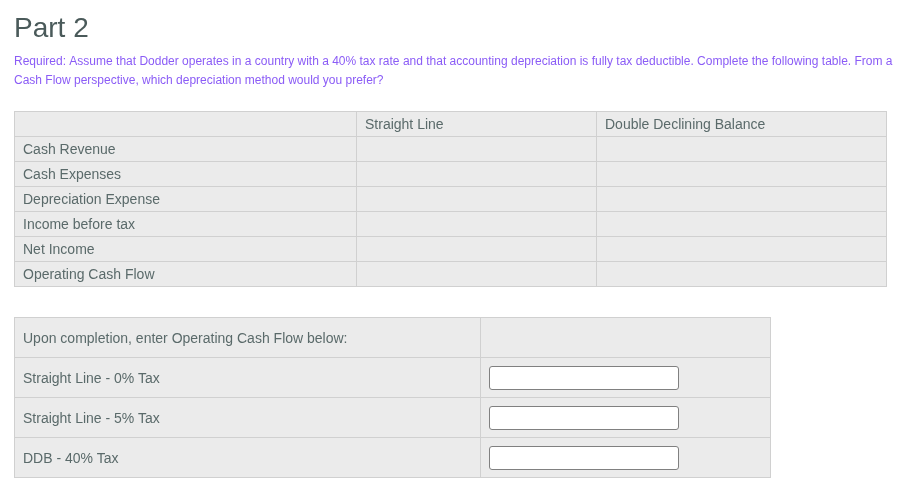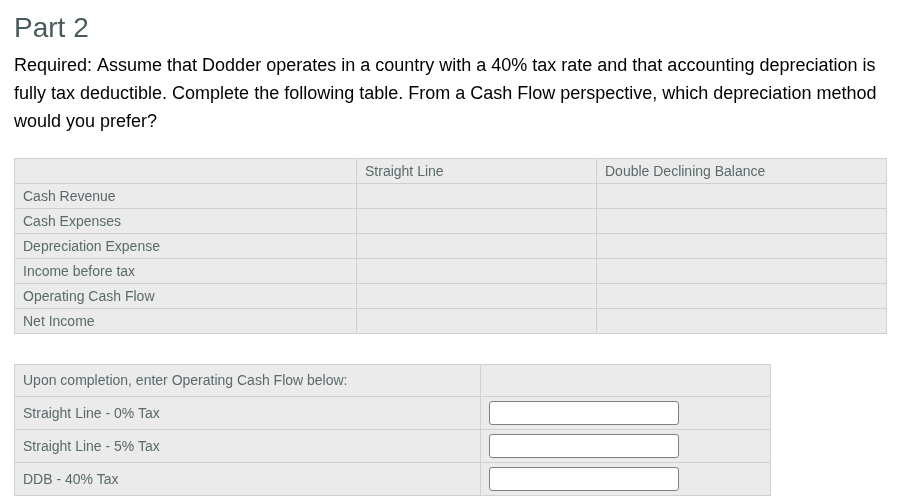--- a/index.html
+++ b/index.html
@@ -13,23 +13,23 @@
     width: 916px;
   }
   h2 {
     margin: 0 0 8px 0;
     font-size: 28px;
     font-weight: 400;
     color: #4a5a5a;
   }
   p.req {
     margin: 0 0 22px 0;
-    font-size: 18px;
+    font-size: 12px;
     line-height: 1.55;
-    color: #000000;
+    color: #8b5cf6;
   }
   table {
     border-collapse: collapse;
     table-layout: fixed;
   }
   table.main {
     width: 872px;
     margin-bottom: 30px;
   }
   table.main col.c1 { width: 342px; }
@@ -44,21 +44,21 @@
     border: 1px solid #d0d0d0;
     padding: 4px 8px;
     text-align: left;
     font-weight: 400;
     color: #5a6a6a;
     background: #ebebeb;
     height: 22px;
     vertical-align: middle;
   }
   table.entry td {
-    height: 32px;
+    height: 40px;
   }
   td.inputcell {
     padding: 4px 8px;
   }
   input[type=text] {
     width: 190px;
     height: 24px;
     border: 1px solid #808080;
     border-radius: 3px;
     padding: 2px 6px;
@@ -98,26 +98,26 @@
     <td>Depreciation Expense</td>
     <td></td>
     <td></td>
   </tr>
   <tr>
     <td>Income before tax</td>
     <td></td>
     <td></td>
   </tr>
   <tr>
-    <td>Operating Cash Flow</td>
+    <td>Net Income</td>
     <td></td>
     <td></td>
   </tr>
   <tr>
-    <td>Net Income</td>
+    <td>Operating Cash Flow</td>
     <td></td>
     <td></td>
   </tr>
 </tbody>
   </table>
 
 <table class="entry">
   <colgroup>
       <col class="e1">
       <col class="e2">

